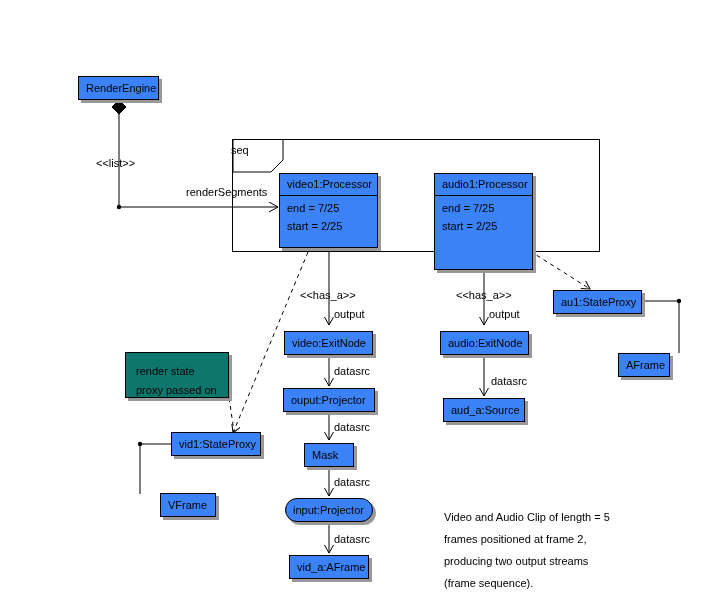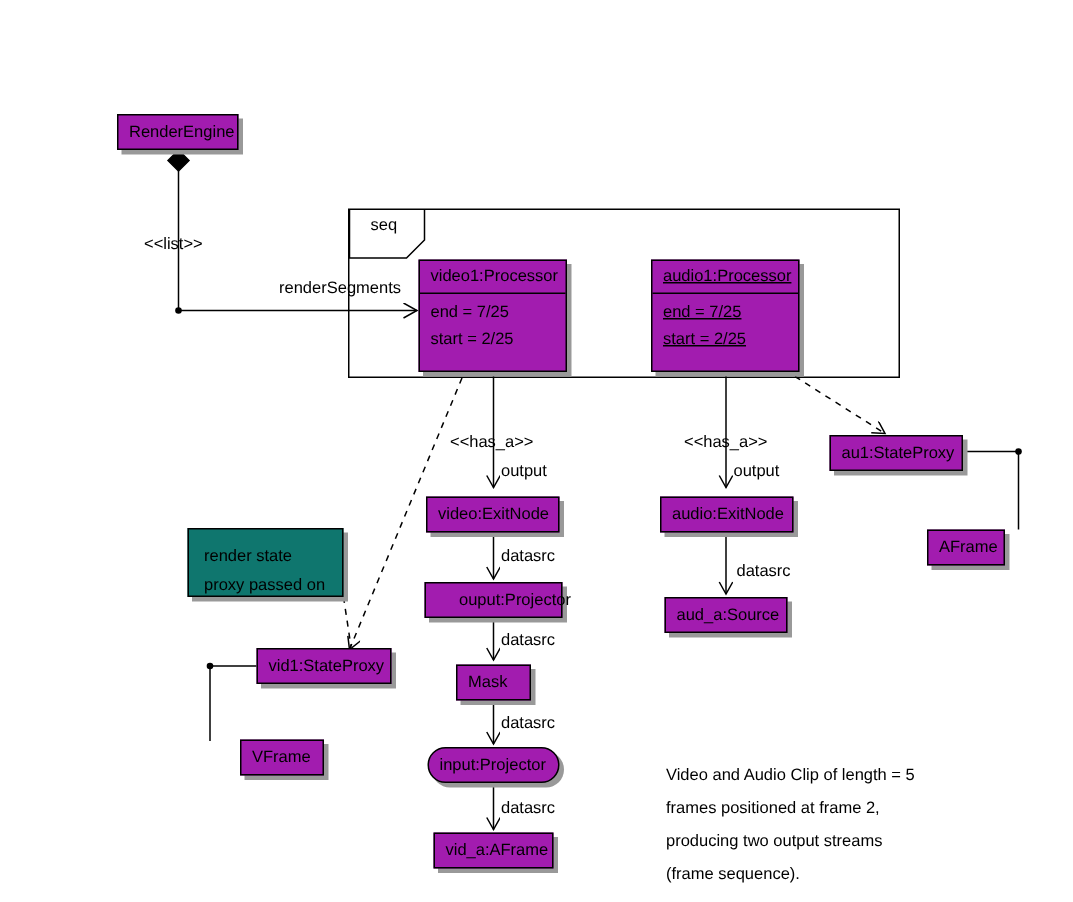--- a/index.html
+++ b/index.html
@@ -23,21 +23,21 @@
     left: 0;
     top: 0;
     width: 715px;
     height: 601px;
     pointer-events: none;
   }
   
   .node {
     position: absolute;
     box-sizing: border-box;
-    background: #a21caf;
+    background: #3b82f6;
     border: 1px solid #000000;
     box-shadow: 3px 3px 0 0 #999999;
     font-size: 11px;
     color: #000000;
     line-height: 1;
     white-space: nowrap;
   }
   .node .title {
     box-sizing: border-box;
     padding: 5px 7px 5px 7px;
@@ -199,53 +199,53 @@
     </g>
 
     <g>
       <path d="M214,353 L228,367 L214,367 Z" fill="#ffffff" stroke="none"></path>
       <path d="M214,353 L228,367" stroke="#000000" stroke-width="1" fill="none"></path>
       <path d="M214,353 L214,367 L228,367" stroke="#000000" stroke-width="1" fill="none"></path>
     </g>
   </svg>
 
   <div id="seq-frame" style="left:232px; top:139px; width:368px; height:113px;"></div>
-  <div id="seq-tab" style="left:240px; top:139px; width:52px; height:34px;">
+  <div id="seq-tab" style="left:224px; top:139px; width:52px; height:34px;">
     <span class="seq-label">seq</span>
   </div>
 
   <div class="node simple" style="left:78px; top:76px; width:81px; height:24px;">
     <div class="title">RenderEngine</div>
   </div>
 
   <div class="node compart" style="left:279px; top:173px; width:99px; height:75px;">
     <div class="title">video1:Processor</div>
     <div class="attrs">
       <div class="attr">end = 7/25</div>
       <div class="attr">start = 2/25</div>
     </div>
   </div>
 
-  <div class="node compart" style="left:434px; top:173px; width:99px; height:75px;text-decoration:underline;">
+  <div class="node compart" style="left:434px; top:173px; width:99px; height:97px;">
     <div class="title">audio1:Processor</div>
     <div class="attrs">
       <div class="attr">end = 7/25</div>
       <div class="attr">start = 2/25</div>
     </div>
   </div>
 
   <div class="node simple" style="left:284px; top:331px; width:89px; height:24px;">
     <div class="title">video:ExitNode</div>
   </div>
 
   <div class="node simple" style="left:440px; top:331px; width:89px; height:24px;">
     <div class="title">audio:ExitNode</div>
   </div>
 
-  <div class="node simple" style="left:283px; top:388px; width:92px; height:24px;padding-left:15px;">
+  <div class="node simple" style="left:283px; top:388px; width:92px; height:24px;">
     <div class="title">ouput:Projector</div>
   </div>
 
   <div class="node simple" style="left:443px; top:398px; width:82px; height:24px;">
     <div class="title">aud_a:Source</div>
   </div>
 
   <div class="node simple" style="left:304px; top:443px; width:50px; height:24px;">
     <div class="title">Mask</div>
   </div>

